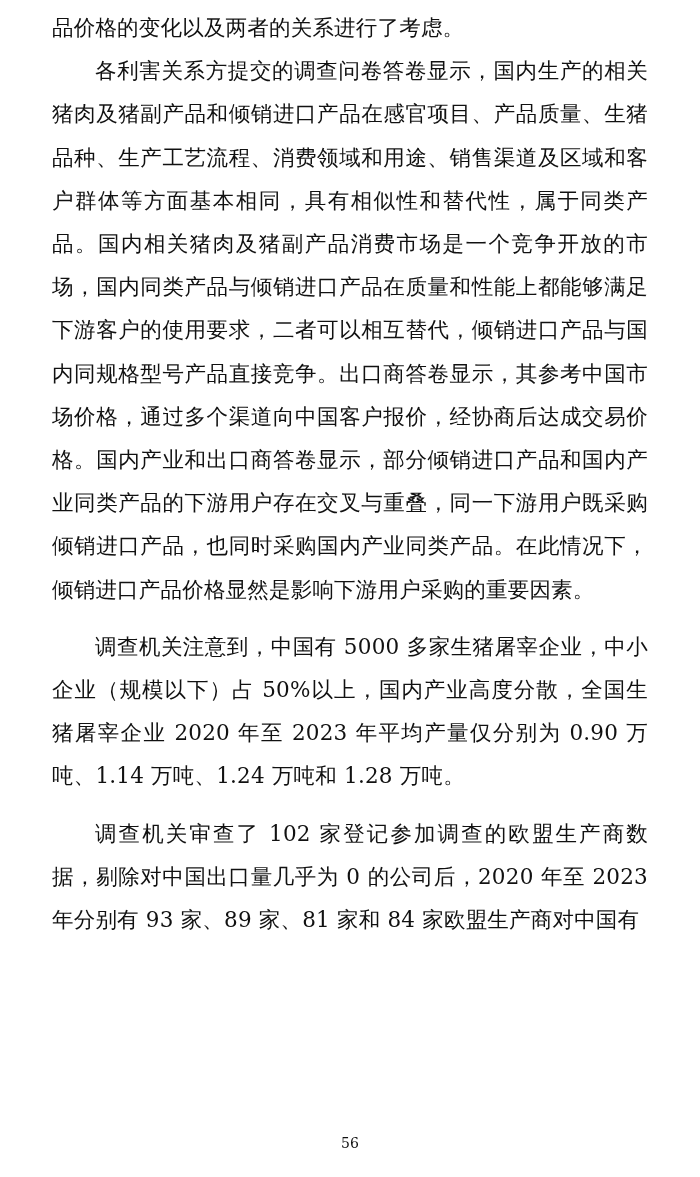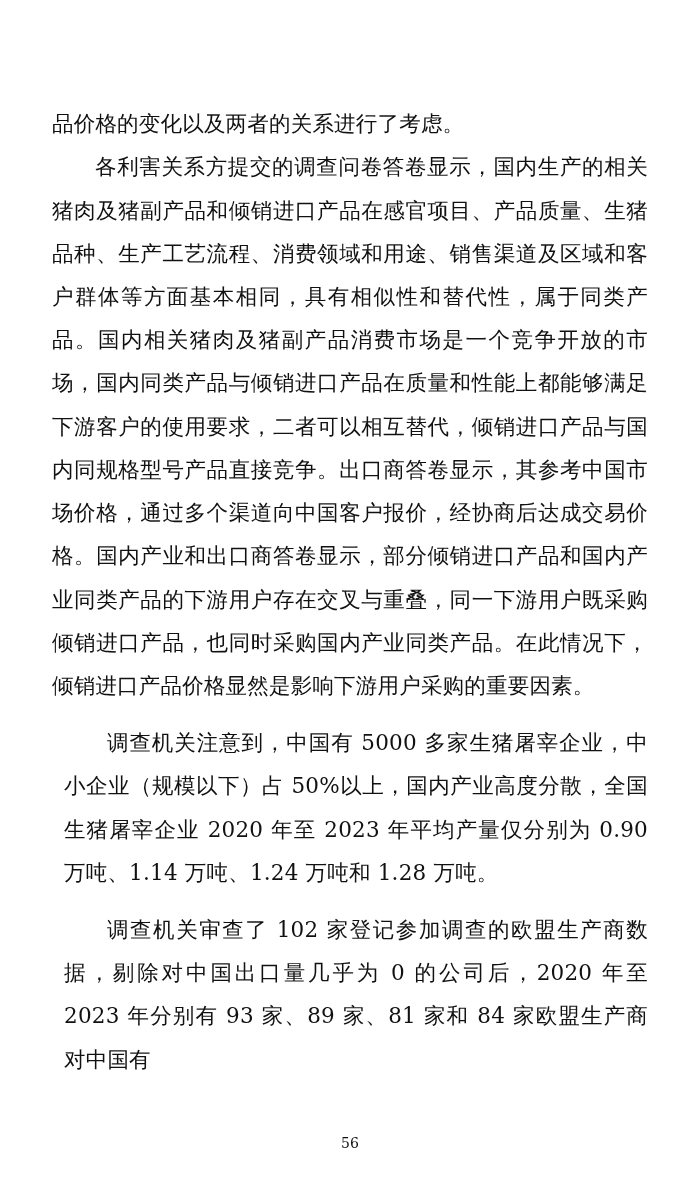--- a/index.html
+++ b/index.html
@@ -15,40 +15,38 @@
     overflow: hidden;
   }
   .page {
     position: relative;
     width: 700px;
     height: 1177px;
     box-sizing: border-box;
     padding: 0 52px;
     display: flex;
     flex-direction: column;
-    justify-content: center;
   }
   .body-text {
     padding-top: 6px;
   }
   p.para {
     margin: 0 0 0 0;
     font-size: 21.5px;
     line-height: 43.2px;
     text-align: justify;
     text-justify: inter-ideograph;
     letter-spacing: 0.2px;
     color: #111111;
   }
   p.para.indent {
     text-indent: 2em;
   }
   p.spaced {
     margin-top: 14px;
-    margin-left: 12px;
   }
   .page-number {
     position: absolute;
     left: 0;
     right: 0;
     bottom: 26px;
     text-align: center;
     font-size: 14px;
     font-family: "DejaVu Serif", "Liberation Serif", serif;
     color: #111111;

